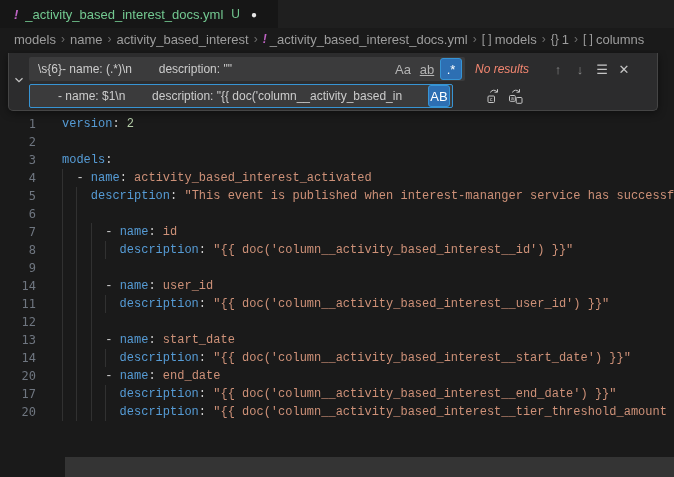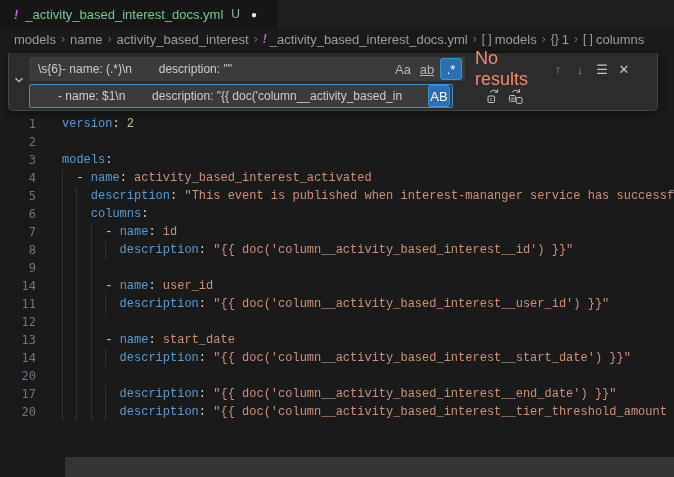--- a/index.html
+++ b/index.html
@@ -46,21 +46,21 @@
   .fw-row{display:flex;align-items:center;height:24px;margin-bottom:3px;}
   .fw-input{position:relative;height:24px;box-sizing:border-box;background:var(--input-bg);border:1px solid transparent;
     border-radius:2px;display:flex;align-items:center;overflow:hidden;font-size:12px;color:var(--text);}
   .fw-input.find{width:436px;}
   .fw-input.replace{width:424px;border-color:var(--accent);}
   .fw-text{flex:1;padding-left:8px;white-space:pre;overflow:hidden;}
   .opt{flex:none;width:20px;height:20px;display:flex;align-items:center;justify-content:center;
     font-size:13px;color:#b4b4b4;border:1px solid transparent;border-radius:3px;margin-right:2px;cursor:pointer;}
   .opt.underlined{text-decoration:underline;}
   .opt.active{background:var(--option-active-bg);border-color:var(--accent);color:#fff;}
-  .fw-results{flex:none;width:72px;margin-left:10px;font-size:18px;color:var(--error);}
+  .fw-results{flex:none;width:72px;margin-left:10px;font-size:12px;color:var(--error);font-style:italic;}
   .fw-btn{flex:none;width:22px;height:22px;display:flex;align-items:center;justify-content:center;
     color:#c5c5c5;border-radius:4px;cursor:pointer;font-size:13px;}
   .fw-btn.dim{color:#8a8a8a;}
   .fw-btn svg{display:block;}
   .rep-gap{margin-left:30px;}
 </style>
 </head>
 <body>
 
 <div class="app">
@@ -108,30 +108,30 @@
       </span>
     </div>
 
   <div class="editor">
     <div class="code" id="code">
         <div class="code-line"><span class="ln">1</span><span class="lc"><span class="t-k">version</span><span class="t-p">:</span><span class="t-w"> </span><span class="t-n">2</span></span></div>
         <div class="code-line"><span class="ln">2</span><span class="lc"></span></div>
         <div class="code-line"><span class="ln">3</span><span class="lc"><span class="t-k">models</span><span class="t-p">:</span></span></div>
         <div class="code-line"><span class="guide" style="left: 62px;"></span><span class="ln">4</span><span class="lc"><span class="t-w">  </span><span class="t-p">- </span><span class="t-k">name</span><span class="t-p">:</span><span class="t-s"> activity_based_interest_activated</span></span></div>
         <div class="code-line"><span class="guide" style="left: 62px;"></span><span class="guide" style="left: 76.4px;"></span><span class="ln">5</span><span class="lc"><span class="t-w">    </span><span class="t-k">description</span><span class="t-p">:</span><span class="t-s"> "This event is published when interest-mananger service has successf</span></span></div>
-        <div class="code-line"><span class="guide" style="left: 62px;"></span><span class="guide" style="left: 76.4px;"></span><span class="ln">6</span><span class="lc"><span class="t-w">    </span><span class="t-k">columns</span><span class="t-p">:</span></span></div>
+        <div class="code-line"><span class="guide" style="left: 62px;"></span><span class="guide" style="left: 76.4px;"></span><span class="ln">6</span></div>
         <div class="code-line"><span class="guide" style="left: 62px;"></span><span class="guide" style="left: 76.4px;"></span><span class="guide" style="left: 90.8px;"></span><span class="ln">7</span><span class="lc"><span class="t-w">      </span><span class="t-p">- </span><span class="t-k">name</span><span class="t-p">:</span><span class="t-s"> id</span></span></div>
         <div class="code-line"><span class="guide" style="left: 62px;"></span><span class="guide" style="left: 76.4px;"></span><span class="guide" style="left: 90.8px;"></span><span class="guide" style="left: 105.2px;"></span><span class="ln">8</span><span class="lc"><span class="t-w">        </span><span class="t-k">description</span><span class="t-p">:</span><span class="t-s"> "{{ doc('column__activity_based_interest__id') }}"</span></span></div>
         <div class="code-line"><span class="guide" style="left: 62px;"></span><span class="guide" style="left: 76.4px;"></span><span class="guide" style="left: 90.8px;"></span><span class="ln">9</span><span class="lc"></span></div>
         <div class="code-line"><span class="guide" style="left: 62px;"></span><span class="guide" style="left: 76.4px;"></span><span class="guide" style="left: 90.8px;"></span><span class="ln">14</span><span class="lc"><span class="t-w">      </span><span class="t-p">- </span><span class="t-k">name</span><span class="t-p">:</span><span class="t-s"> user_id</span></span></div>
         <div class="code-line"><span class="guide" style="left: 62px;"></span><span class="guide" style="left: 76.4px;"></span><span class="guide" style="left: 90.8px;"></span><span class="guide" style="left: 105.2px;"></span><span class="ln">11</span><span class="lc"><span class="t-w">        </span><span class="t-k">description</span><span class="t-p">:</span><span class="t-s"> "{{ doc('column__activity_based_interest__user_id') }}"</span></span></div>
         <div class="code-line"><span class="guide" style="left: 62px;"></span><span class="guide" style="left: 76.4px;"></span><span class="guide" style="left: 90.8px;"></span><span class="ln">12</span><span class="lc"></span></div>
         <div class="code-line"><span class="guide" style="left: 62px;"></span><span class="guide" style="left: 76.4px;"></span><span class="guide" style="left: 90.8px;"></span><span class="ln">13</span><span class="lc"><span class="t-w">      </span><span class="t-p">- </span><span class="t-k">name</span><span class="t-p">:</span><span class="t-s"> start_date</span></span></div>
         <div class="code-line"><span class="guide" style="left: 62px;"></span><span class="guide" style="left: 76.4px;"></span><span class="guide" style="left: 90.8px;"></span><span class="guide" style="left: 105.2px;"></span><span class="ln">14</span><span class="lc"><span class="t-w">        </span><span class="t-k">description</span><span class="t-p">:</span><span class="t-s"> "{{ doc('column__activity_based_interest__start_date') }}"</span></span></div>
-        <div class="code-line"><span class="guide" style="left: 62px;"></span><span class="guide" style="left: 76.4px;"></span><span class="guide" style="left: 90.8px;"></span><span class="ln">20</span></div>
+        <div class="code-line"><span class="guide" style="left: 62px;"></span><span class="guide" style="left: 76.4px;"></span><span class="guide" style="left: 90.8px;"></span><span class="ln">20</span><span class="lc"><span class="t-w">      </span><span class="t-p">- </span><span class="t-k">name</span><span class="t-p">:</span><span class="t-s"> end_date</span></span></div>
         <div class="code-line"><span class="guide" style="left: 62px;"></span><span class="guide" style="left: 76.4px;"></span><span class="guide" style="left: 90.8px;"></span><span class="guide" style="left: 105.2px;"></span><span class="ln">17</span><span class="lc"><span class="t-w">        </span><span class="t-k">description</span><span class="t-p">:</span><span class="t-s"> "{{ doc('column__activity_based_interest__end_date') }}"</span></span></div>
         <div class="code-line"><span class="guide" style="left: 62px;"></span><span class="guide" style="left: 76.4px;"></span><span class="guide" style="left: 90.8px;"></span><span class="guide" style="left: 105.2px;"></span><span class="ln">20</span><span class="lc"><span class="t-w">        </span><span class="t-k">description</span><span class="t-p">:</span><span class="t-s"> "{{ doc('column__activity_based_interest__tier_threshold_amount</span></span></div>
       </div>
     <div class="hscrollbar"></div>
 
     <div class="findwidget">
       <div class="fw-toggle">
         <span>
           <svg width="14" height="14" viewBox="0 0 16 16">
               <path d="M4 6l4 4 4-4" fill="none" stroke="currentColor" stroke-width="1.4"></path>

